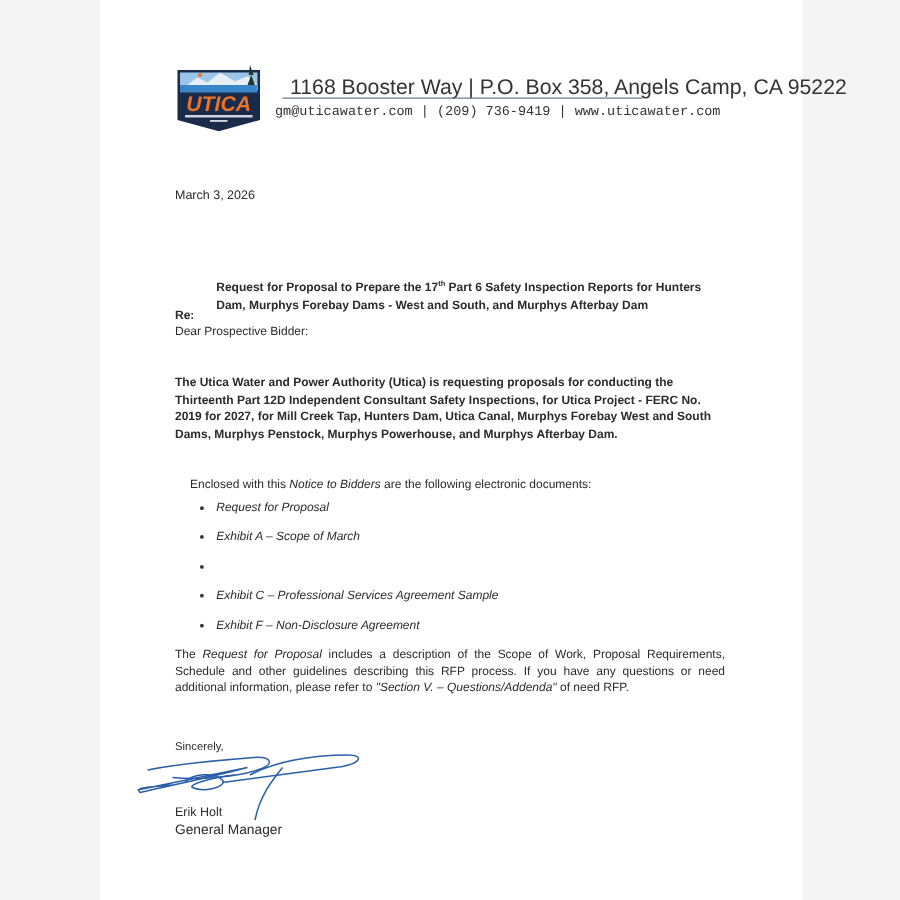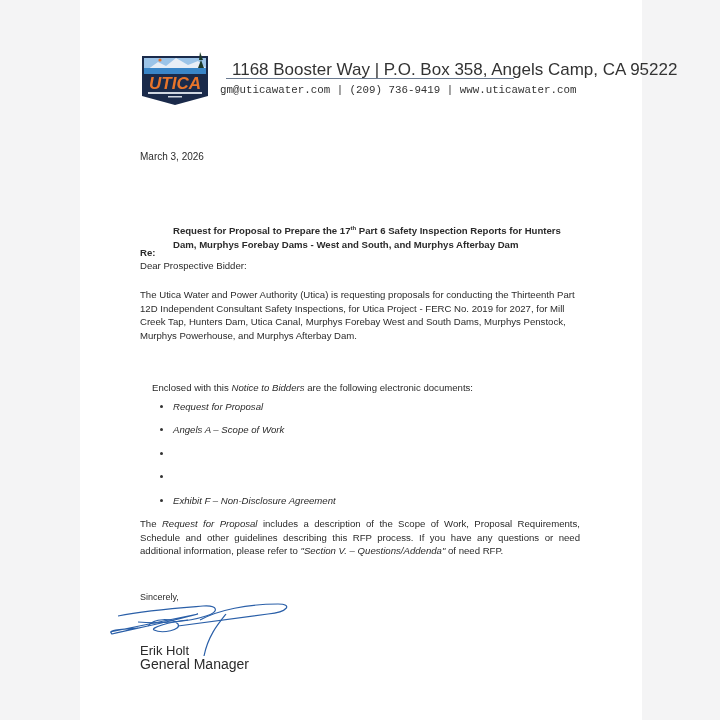--- a/index.html
+++ b/index.html
@@ -7,31 +7,31 @@
   .page{position:absolute;left:80px;top:0;width:562px;height:720px;background:#ffffff;}
   .logo{position:absolute;left:140px;top:50px;width:70px;height:56px;font-style:italic;}
   .hdr-line1{position:absolute;left:232px;top:60px;font-size:17px;color:#333;white-space:nowrap;}
   .hdr-rule{position:absolute;left:226px;top:78px;width:288px;height:1px;background:#6a7a90;}
   .hdr-line2{position:absolute;left:220px;top:84px;font-size:10.8px;color:#333;white-space:nowrap;font-family:Liberation Mono, monospace;}
   .t{position:absolute;font-size:9.6px;line-height:13.5px;color:#2b2b2b;}
   .date{left:140px;top:150px;font-size:10px;}
   .re-label{left:140px;top:222px;font-weight:bold;margin-top:24px;}
   .re-text{left:173px;top:222px;width:410px;font-weight:bold;}
   .salutation{left:140px;top:259px;}
-  .para1{left:140px;top:288px;width:440px;}
+  .para1{left:140px;top:300px;width:440px;font-weight:bold;}
   .para2{left:140px;top:381px;padding-left:12px;}
   .bullets{position:absolute;left:160px;top:400px;margin:0;padding:0;list-style:none;}
   .bullets li{font-size:9.6px;height:23.4px;line-height:13.5px;font-style:italic;position:relative;padding-left:13px;color:#2b2b2b;}
   .bullets li .dot{position:absolute;left:0;top:5px;width:3px;height:3px;background:#333;border-radius:50%;}
   .para3{left:140px;top:517px;width:440px;text-align:justify;}
   .para3 i{font-style:italic;}
   .closing{left:140px;top:591px;font-size:9px;}
   .sig{position:absolute;left:108px;top:600px;width:185px;height:60px;}
-  .signer{left:140px;top:644px;font-size:13px;}
-  .signer-title{left:140px;top:658px;font-size:14px;}
+  .signer{left:140px;top:644px;font-size:10px;}
+  .signer-title{left:140px;top:658px;font-size:11px;}
 </style>
 </head>
 <body>
 
 <div class="page"></div>
 
 <div class="logo">
   <svg width="70" height="56" viewBox="0 0 70 56">
     <polygon points="2,6 68,6 68,46 35,55 2,46" fill="#1a2a4a"></polygon>
     <rect x="4" y="8" width="62" height="14" fill="#9cc4e8"></rect>
@@ -55,23 +55,23 @@
 <div class="t re-text"><span>Request for Proposal to Prepare the 17</span><sup style="font-size:6px">th</sup><span> Part 6 Safety Inspection Reports for Hunters Dam, Murphys Forebay Dams - West and South, and Murphys Afterbay Dam</span></div>
 
 <div class="t salutation">Dear Prospective Bidder:</div>
 
 <div class="t para1">The Utica Water and Power Authority (Utica) is requesting proposals for conducting the Thirteenth Part 12D Independent Consultant Safety Inspections, for Utica Project - FERC No. 2019 for 2027, for Mill Creek Tap, Hunters Dam, Utica Canal, Murphys Forebay West and South Dams, Murphys Penstock, Murphys Powerhouse, and Murphys Afterbay Dam.</div>
 
 <div class="t para2"><span>Enclosed with this </span><i>Notice to Bidders</i><span> are the following electronic documents:</span></div>
 
 <ul class="bullets">
   <li><span class="dot"></span><span>Request for Proposal</span></li>
-  <li><span class="dot"></span><span>Angels A – Scope of Work</span></li>
+  <li><span class="dot"></span><span>Exhibit A – Scope of March</span></li>
   <li><span class="dot"></span></li>
-  <li><span class="dot"></span></li>
+  <li><span class="dot"></span><span>Exhibit C – Professional Services Agreement Sample</span></li>
   <li><span class="dot"></span><span>Exhibit F – Non-Disclosure Agreement</span></li>
 </ul>
 
 <div class="t para3"><span>The </span><i>Request for Proposal</i><span> includes a description of the Scope of Work, Proposal Requirements, Schedule and other guidelines describing this RFP process.  If you have any questions or need additional information, please refer to </span><i>"Section V. – Questions/Addenda"</i><span> of need RFP.</span></div>
 
 <div class="t closing">Sincerely,</div>
 
 <div class="sig">
   <svg width="185" height="60" viewBox="0 0 185 60" fill="none" stroke="#2a5fa8" stroke-width="1.2">
     <path d="M10,16 C40,10 70,8 95,6 C110,5 112,12 98,16 C80,22 50,24 30,22"></path>

